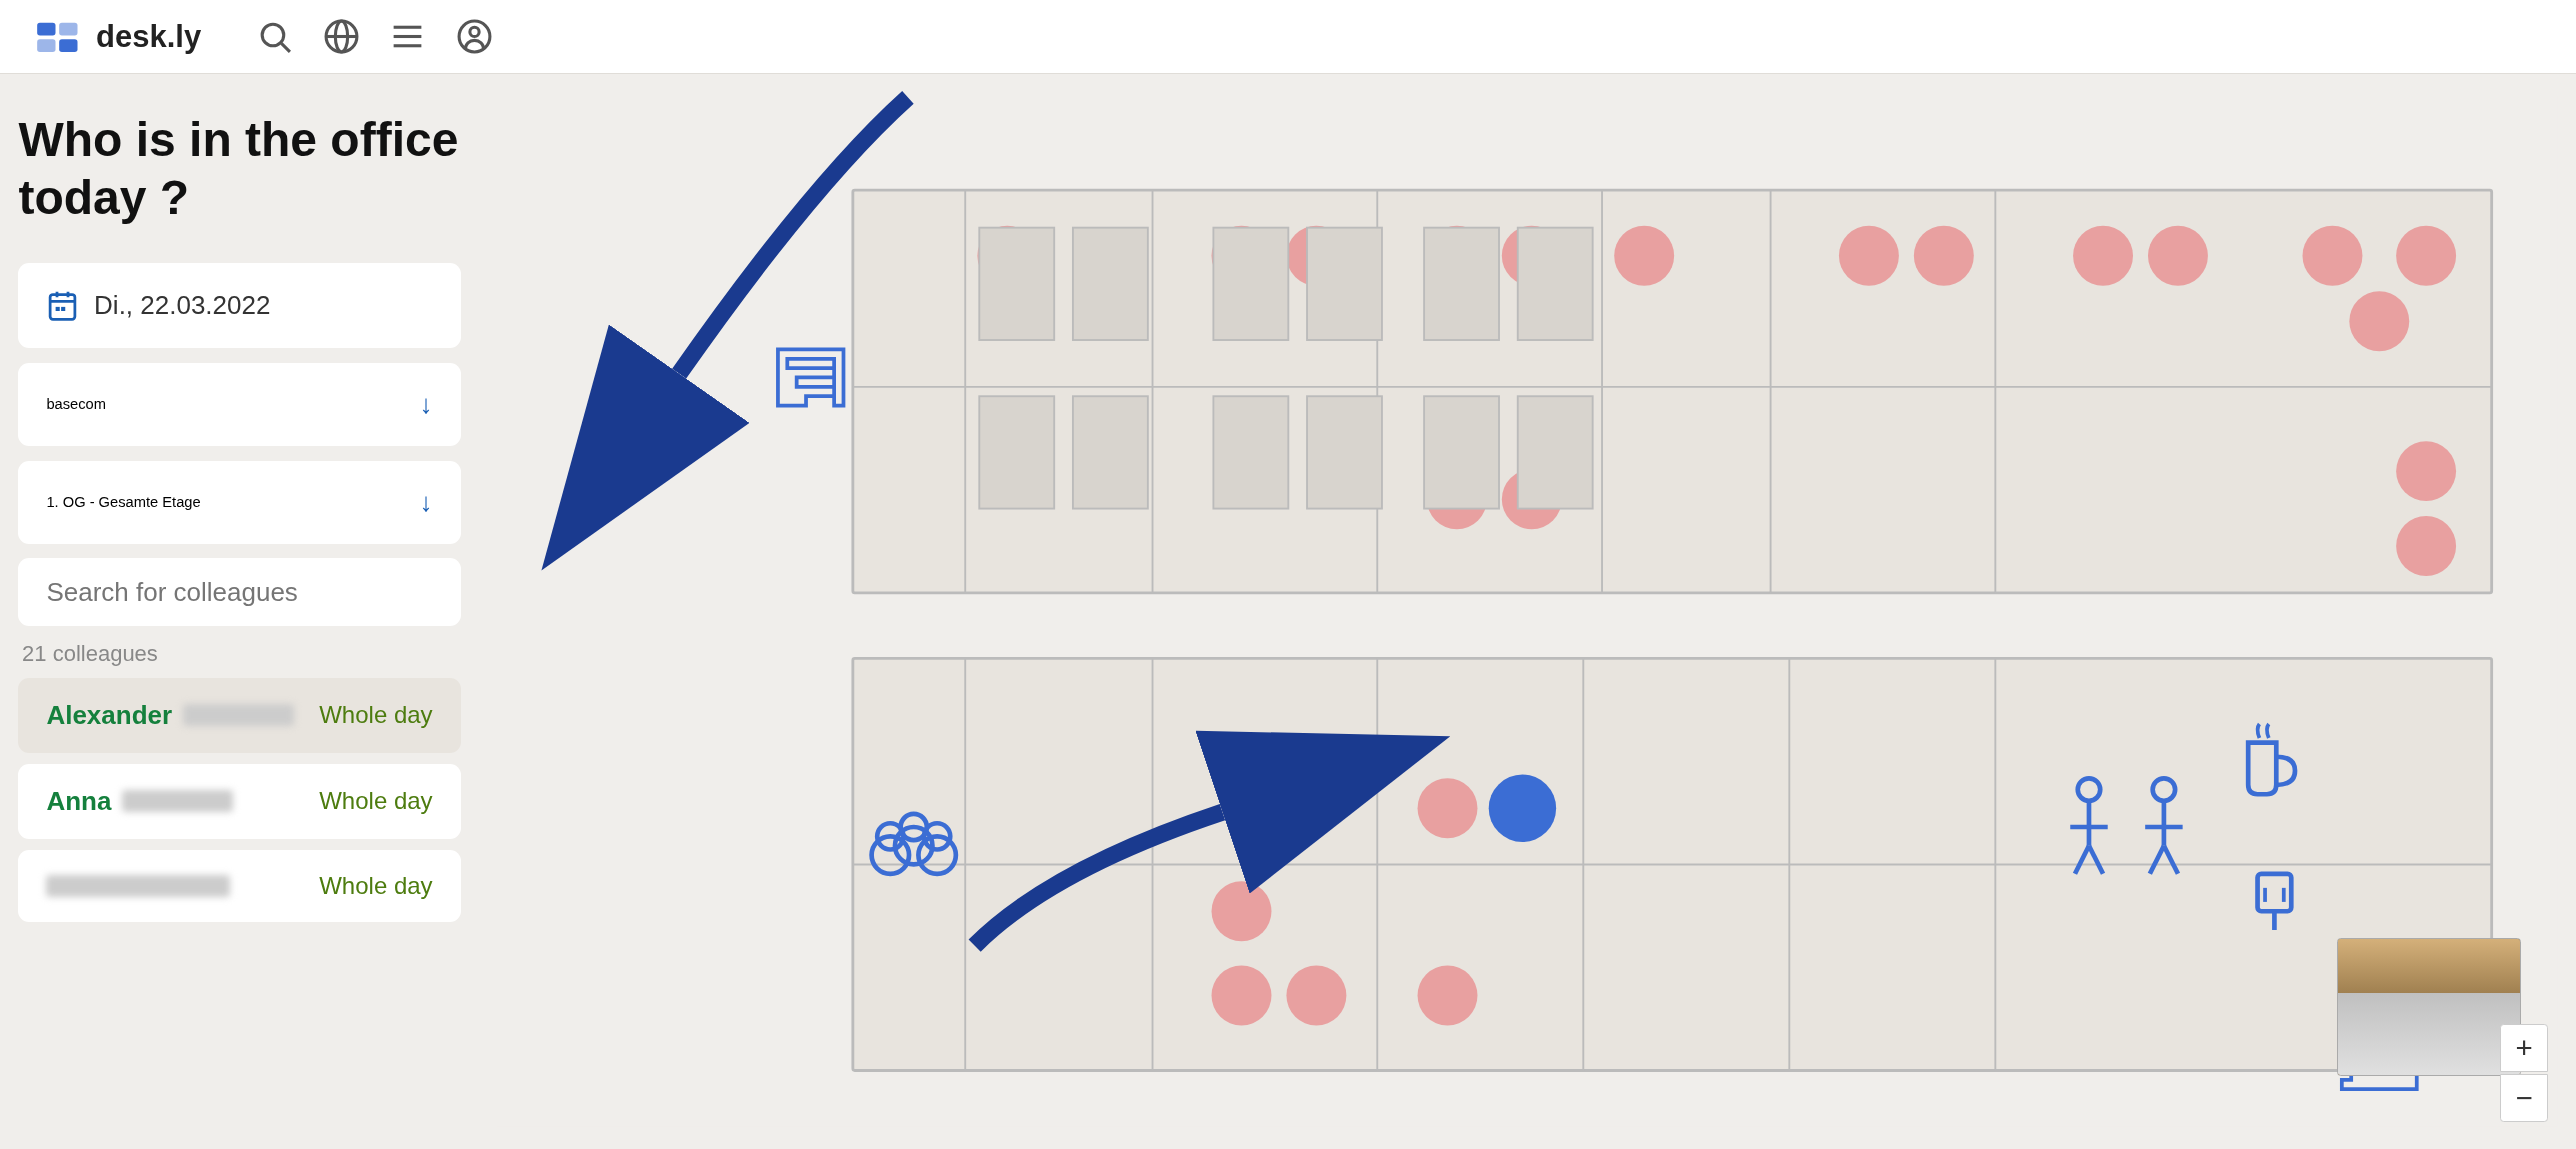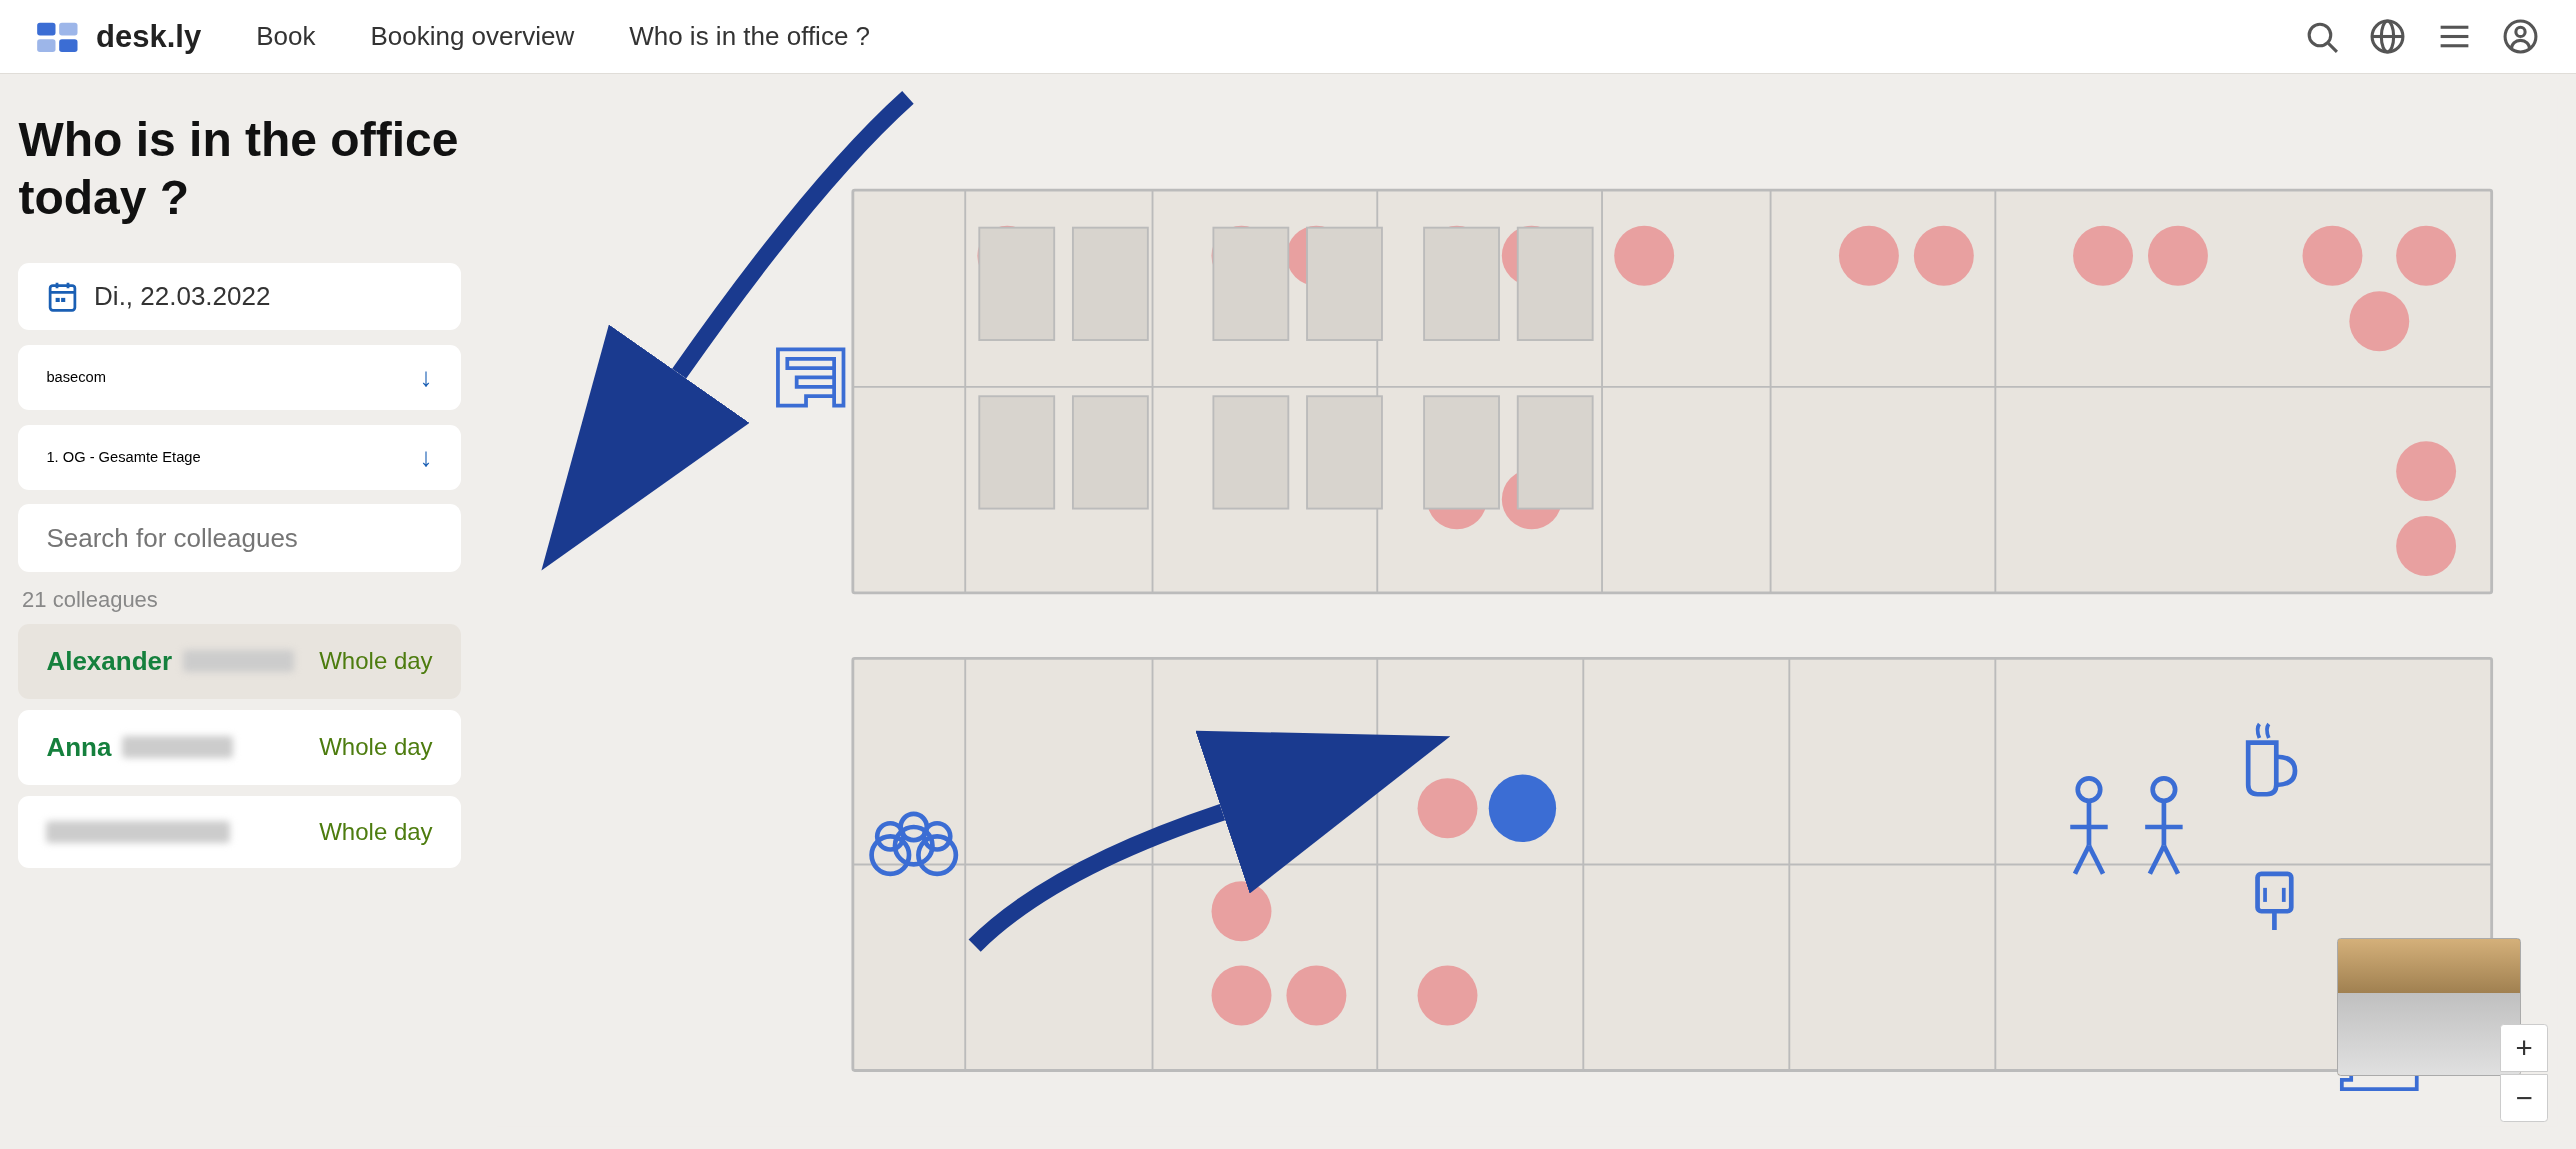--- a/index.html
+++ b/index.html
@@ -81,21 +81,21 @@
       font-size: 48px;
       font-weight: 700;
       color: #111;
       margin-bottom: 37px;
       line-height: 1.2;
     }
 
     .sidebar-card {
       background: #fff;
       border-radius: 11px;
-      padding: 17px 28px;
+      padding: 26px 28px;
       margin-bottom: 14.7px;
       display: flex;
       align-items: center;
       justify-content: space-between;
       text-align: right;
     }
     .sidebar-card-left {
       display: flex;
       align-items: center;
       gap: 14.7px;
@@ -232,25 +232,20 @@
 <div class="header">
   <div class="logo">
     <svg class="logo-icon" viewBox="0 0 52 36" fill="none" xmlns="http://www.w3.org/2000/svg">
       <rect x="0" y="4" width="20" height="14" rx="3" fill="#3b6dd4"></rect>
       <rect x="0" y="22" width="20" height="14" rx="3" fill="#3b6dd4" opacity="0.5"></rect>
       <rect x="24" y="4" width="20" height="14" rx="3" fill="#3b6dd4" opacity="0.5"></rect>
       <rect x="24" y="22" width="20" height="14" rx="3" fill="#3b6dd4"></rect>
     </svg>
     <span class="logo-text">desk.ly</span>
   </div>
-  <nav class="nav">
-    <a class="nav-item">Book</a>
-    <a class="nav-item">Booking overview</a>
-    <a class="nav-item">Who is in the office ?</a>
-  </nav>
   <div class="header-actions">
     <span class="header-icon" style="font-size:33px;">
       <svg viewBox="0 0 24 24" fill="none" stroke="currentColor" stroke-width="2" xmlns="http://www.w3.org/2000/svg">
         <circle cx="11" cy="11" r="7"></circle>
         <line x1="16.5" y1="16.5" x2="22" y2="22"></line>
       </svg>
     </span>
     <span class="header-icon" style="font-size:33px;">
       <svg viewBox="0 0 24 24" fill="none" stroke="currentColor" stroke-width="2" xmlns="http://www.w3.org/2000/svg">
         <circle cx="12" cy="12" r="10"></circle>

